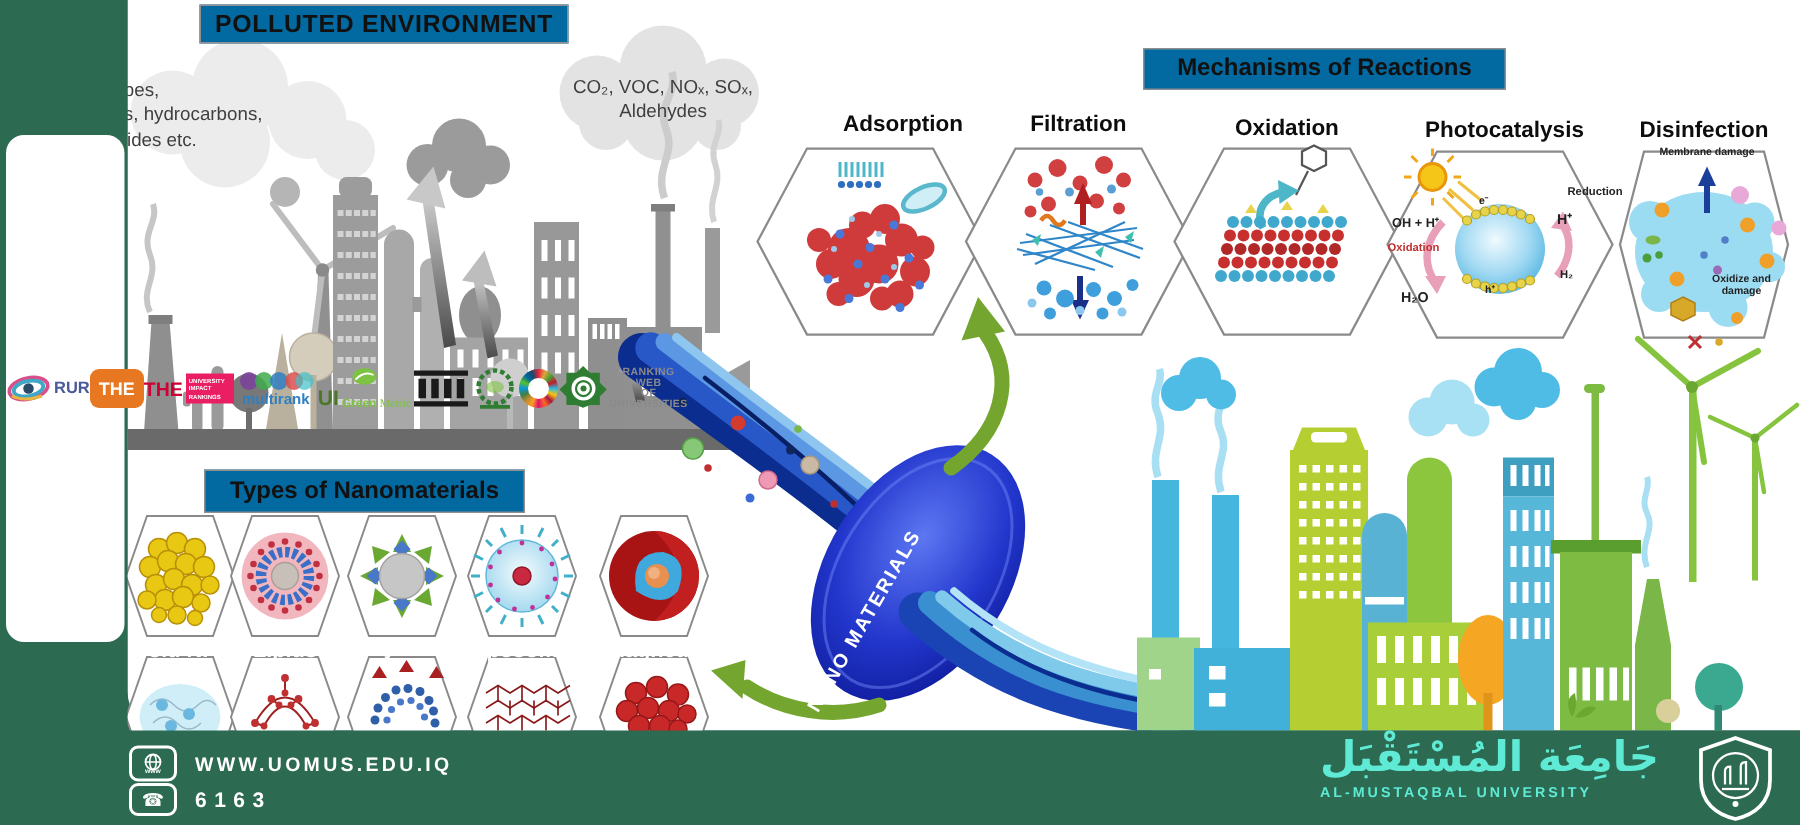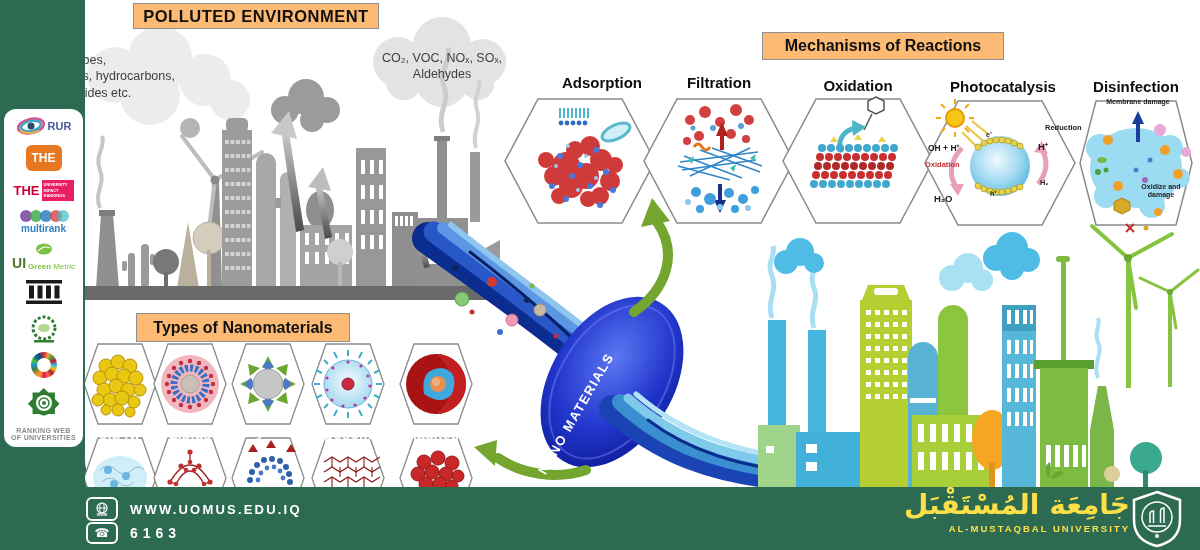--- a/index.html
+++ b/index.html
@@ -1,27 +1,27 @@
 <!DOCTYPE html>
 <html><head>
 <meta charset="utf-8">
 <style>
   html,body{margin:0;padding:0;}
   body{width:1200px;height:550px;background:#2d6a52;font-family:"Liberation Sans",sans-serif;position:relative;overflow:hidden;}
   .abs{position:absolute;}
-  .titlebox{background:#fdba74;border:1.5px solid #8f8f8f;color:#111;font-weight:bold;text-align:center;}
+  .titlebox{background:#0369a1;border:1.5px solid #8f8f8f;color:#111;font-weight:bold;text-align:center;}
   .hexlab{position:absolute;font-weight:bold;color:#0d0d0d;text-align:center;font-size:15px;}
   .nanolab{position:absolute;font-weight:bold;color:#ffffff;text-align:center;font-size:14.5px;}
   .mlab{position:absolute;font-weight:bold;color:#222;line-height:1.1;text-align:center;}
   .cloudtxt{color:#3f3f3f;font-size:12.5px;line-height:1.3;}
   .scene{left:0;top:0;z-index:1;}
   .overlay{z-index:2;}
   .greencol{left:0;top:0;width:85px;height:550px;background:#2d6a52;z-index:3;}
   .logopanel{left:4px;top:90px;width:79px;height:338px;background:#fff;border-radius:12px;z-index:4;
-             display:flex;flex-direction:column;align-items:center;justify-content:space-between;padding:6px 0;box-sizing:border-box;margin-top:19px;}
+             display:flex;flex-direction:row;align-items:center;justify-content:space-between;padding:6px 0;box-sizing:border-box;}
   .logo{display:flex;flex-direction:column;align-items:center;justify-content:center;}
   .footer{left:0;top:487px;width:1200px;height:74px;background:#2d6a52;z-index:5;}
   .chip{width:28px;height:20px;border:2px solid #fff;border-radius:6px;display:flex;align-items:center;justify-content:center;color:#fff;}
   .footrow{position:absolute;display:flex;align-items:center;gap:12px;color:#fff;font-weight:bold;}
   .discLabel{z-index:2;color:#fff;font-weight:bold;font-size:13px;letter-spacing:1.5px;transform:rotate(-60deg);transform-origin:left bottom;white-space:nowrap;}
   .sdg{width:26px;height:26px;border-radius:50%;position:relative;
        background:conic-gradient(#e5243b,#dda63a,#4c9f38,#c5192d,#26bde2,#fcc30b,#a21942,#fd6925,#dd1367,#fd9d24,#bf8b2e,#3f7e44,#0a97d9,#56c02b,#00689d,#19486a,#e5243b);}
   .sdg:after{content:"";position:absolute;left:6px;top:6px;width:14px;height:14px;border-radius:50%;background:#fff;}
 </style>
 </head>
@@ -1001,21 +1001,21 @@
   </div>
 
   <div class="logo">
     <svg width="20" height="12" viewBox="0 0 20 12">
       <ellipse cx="10" cy="6" rx="8" ry="5.5" fill="#7dc242"></ellipse>
         <path d="M4,8 Q10,2 16,5" stroke="#fff" stroke-width="1.2" fill="none"></path>
     </svg>
     <div style="display:flex;gap:2px;align-items:flex-end;">
       <span style="font-size:14px;font-weight:bold;color:#4a7729;">UI</span>
       <span style="font-size:8px;color:#7dc242;font-weight:bold;">Green</span>
-      <span style="font-size:8px;color:#7dc242;">Metric</span>
+      <span style="font-size:8px;color:#7dc242;font-family:Liberation Serif, serif;">Metric</span>
     </div>
   </div>
 
   <div class="logo">
     <svg width="40" height="26" viewBox="0 0 40 26">
       <rect x="2" y="1" width="36" height="3.5" fill="#1a1a1a"></rect>
       <rect x="5" y="6.5" width="5" height="13" fill="#1a1a1a"></rect>
         <rect x="13.5" y="6.5" width="5" height="13" fill="#1a1a1a"></rect>
         <rect x="22" y="6.5" width="5" height="13" fill="#1a1a1a"></rect>
         <rect x="30.5" y="6.5" width="5" height="13" fill="#1a1a1a"></rect>
@@ -1064,21 +1064,21 @@
     <span style="font-size:13px;letter-spacing:2.2px;">WWW.UOMUS.EDU.IQ</span>
   </div>
 
   <div class="footrow" style="left:86px;top:35px;">
     <div class="chip" style="height:18px;">
         <span style="font-size:12px;font-family:'DejaVu Sans',sans-serif;">☎</span>
       </div>
     <span style="font-size:14px;letter-spacing:5px;">6163</span>
   </div>
 
-  <div class="abs" style="left:880px;top:0px;width:250px;text-align:right;color:#fde047;">
+  <div class="abs" style="left:880px;top:0px;width:250px;text-align:left;color:#5eead4;">
     <div style="font-size:28px;font-weight:bold;font-family:'DejaVu Sans',sans-serif;line-height:1.3;">جَامِعَة المُسْتَقْبَل</div>
     <div style="font-size:9.5px;font-weight:bold;letter-spacing:2px;">AL-MUSTAQBAL  UNIVERSITY</div>
   </div>
 
   <svg class="abs" style="left:1128px;top:3px;" width="58" height="58" viewBox="0 0 58 58">
     <path d="M29,2 L52,10 V30 C52,45 42,53 29,56 C16,53 6,45 6,30 V10 Z" fill="#2d6a52" stroke="#ffffff" stroke-width="2.5"></path>
     <circle cx="29" cy="27" r="15" fill="none" stroke="#ffffff" stroke-width="1.5"></circle>
     <path d="M22,33 V24 q0,-3 3.5,-3 V33 M32.5,33 V21 q0,-3 3.5,-3 V33" stroke="#ffffff" stroke-width="1.5" fill="none"></path>
     <path d="M20,36 H38" stroke="#ffffff" stroke-width="1.5"></path>
     <circle cx="29" cy="46" r="2" fill="#ffffff"></circle>

